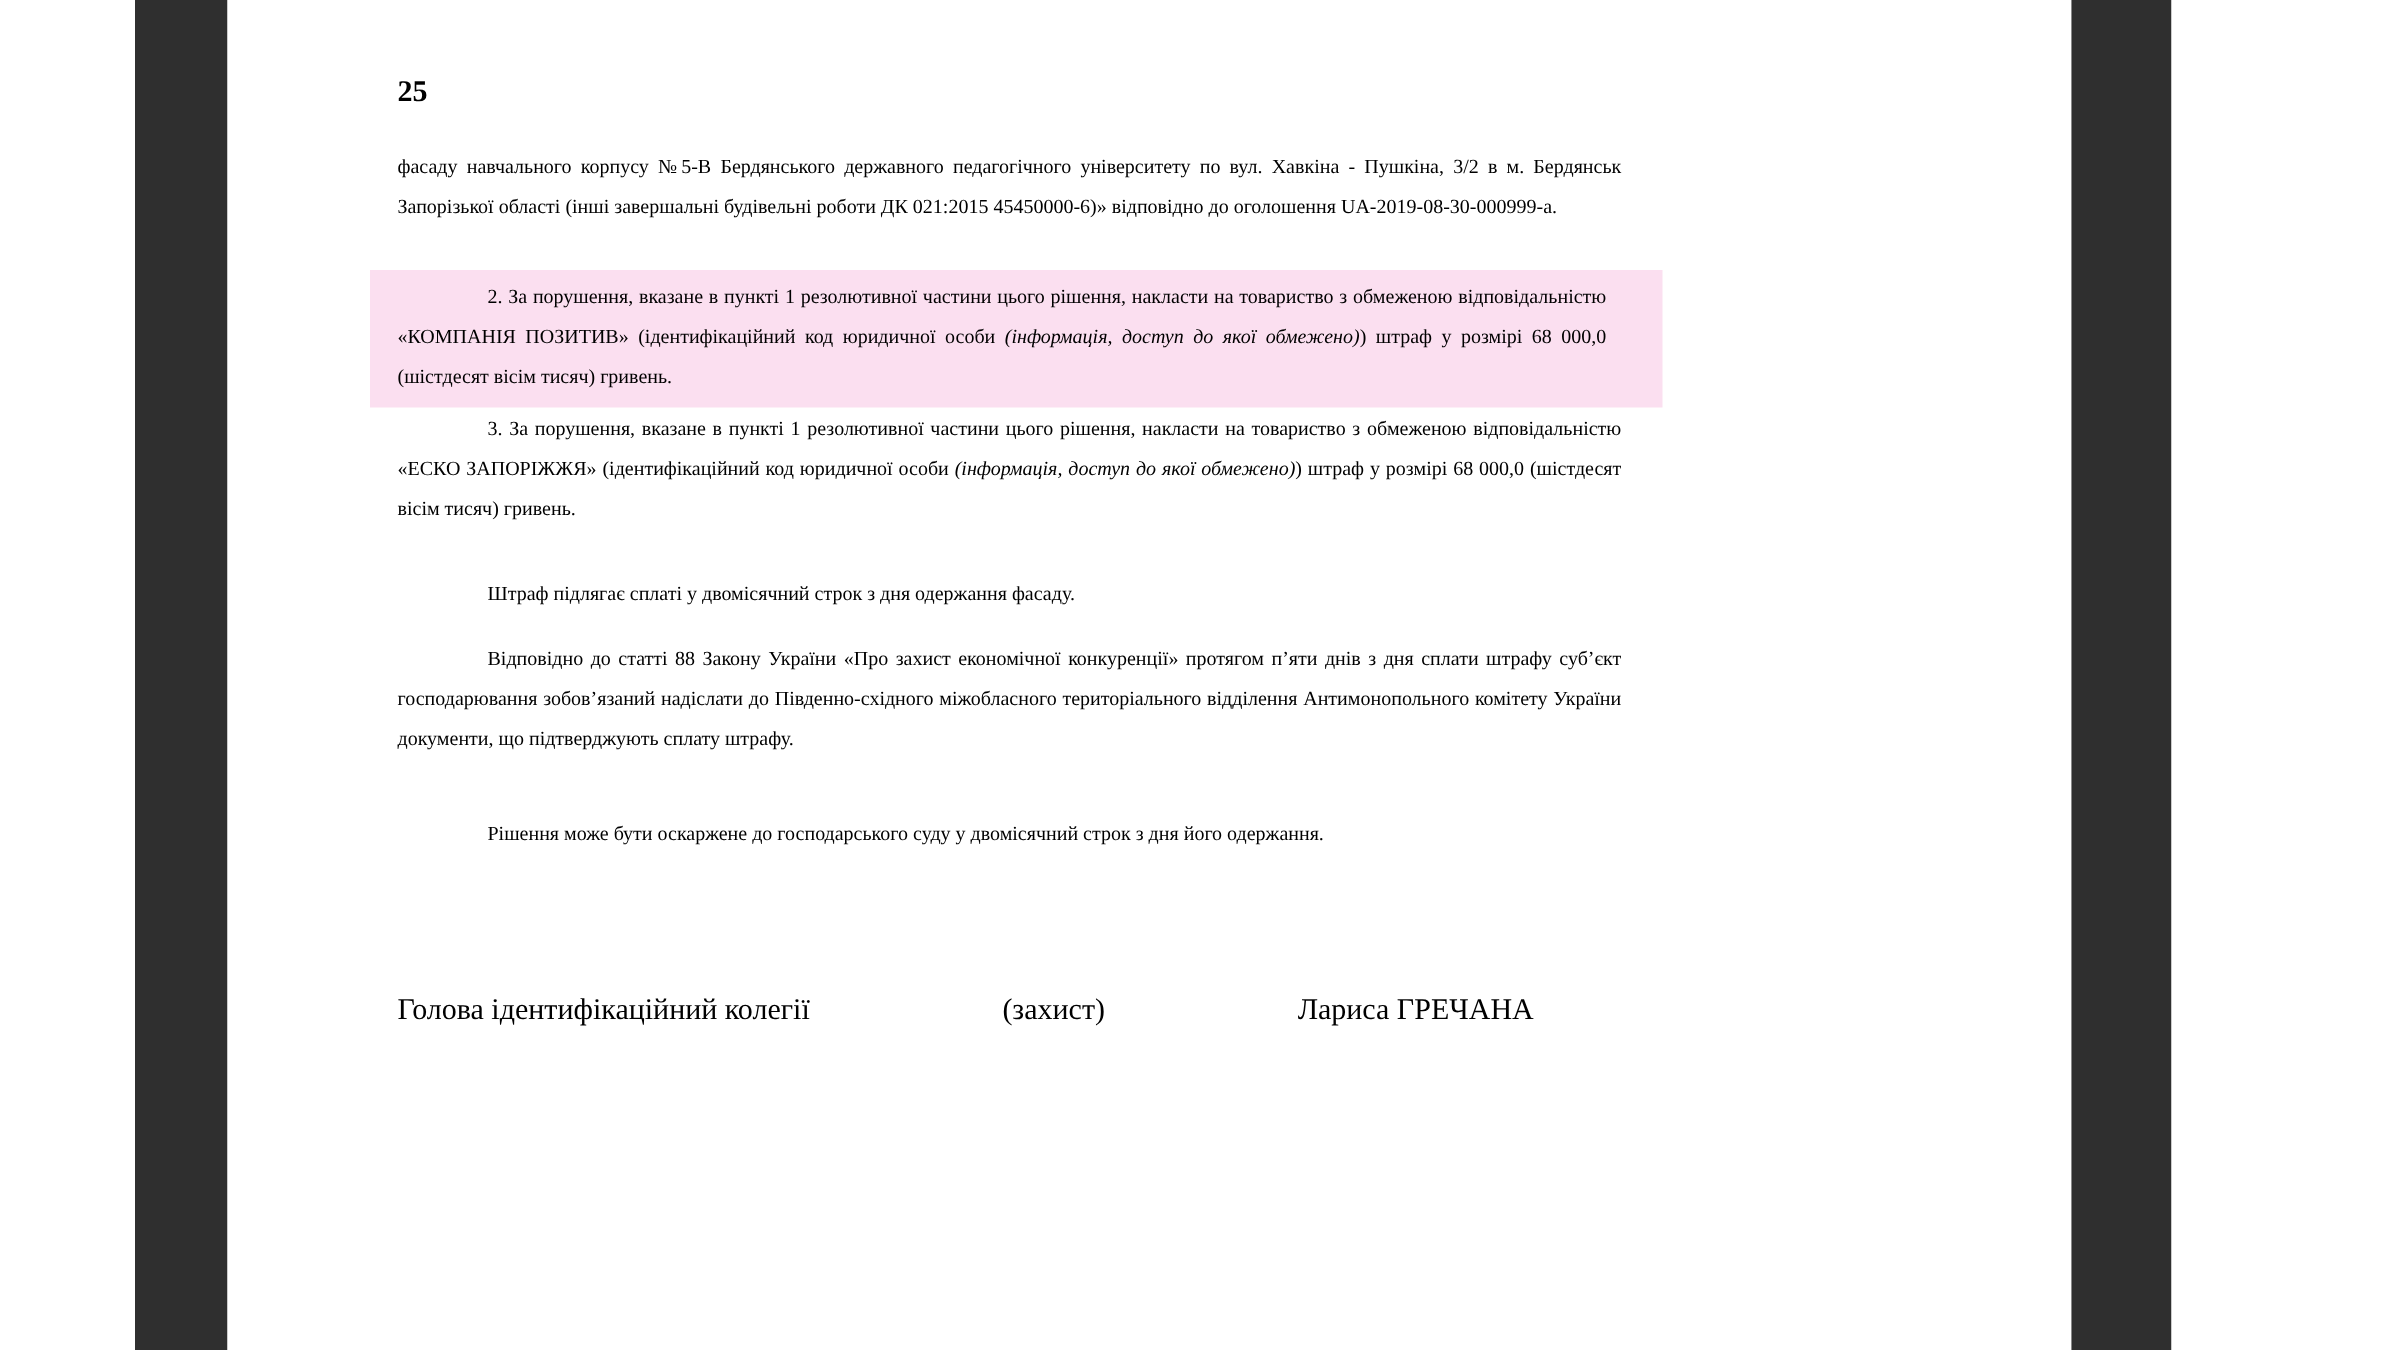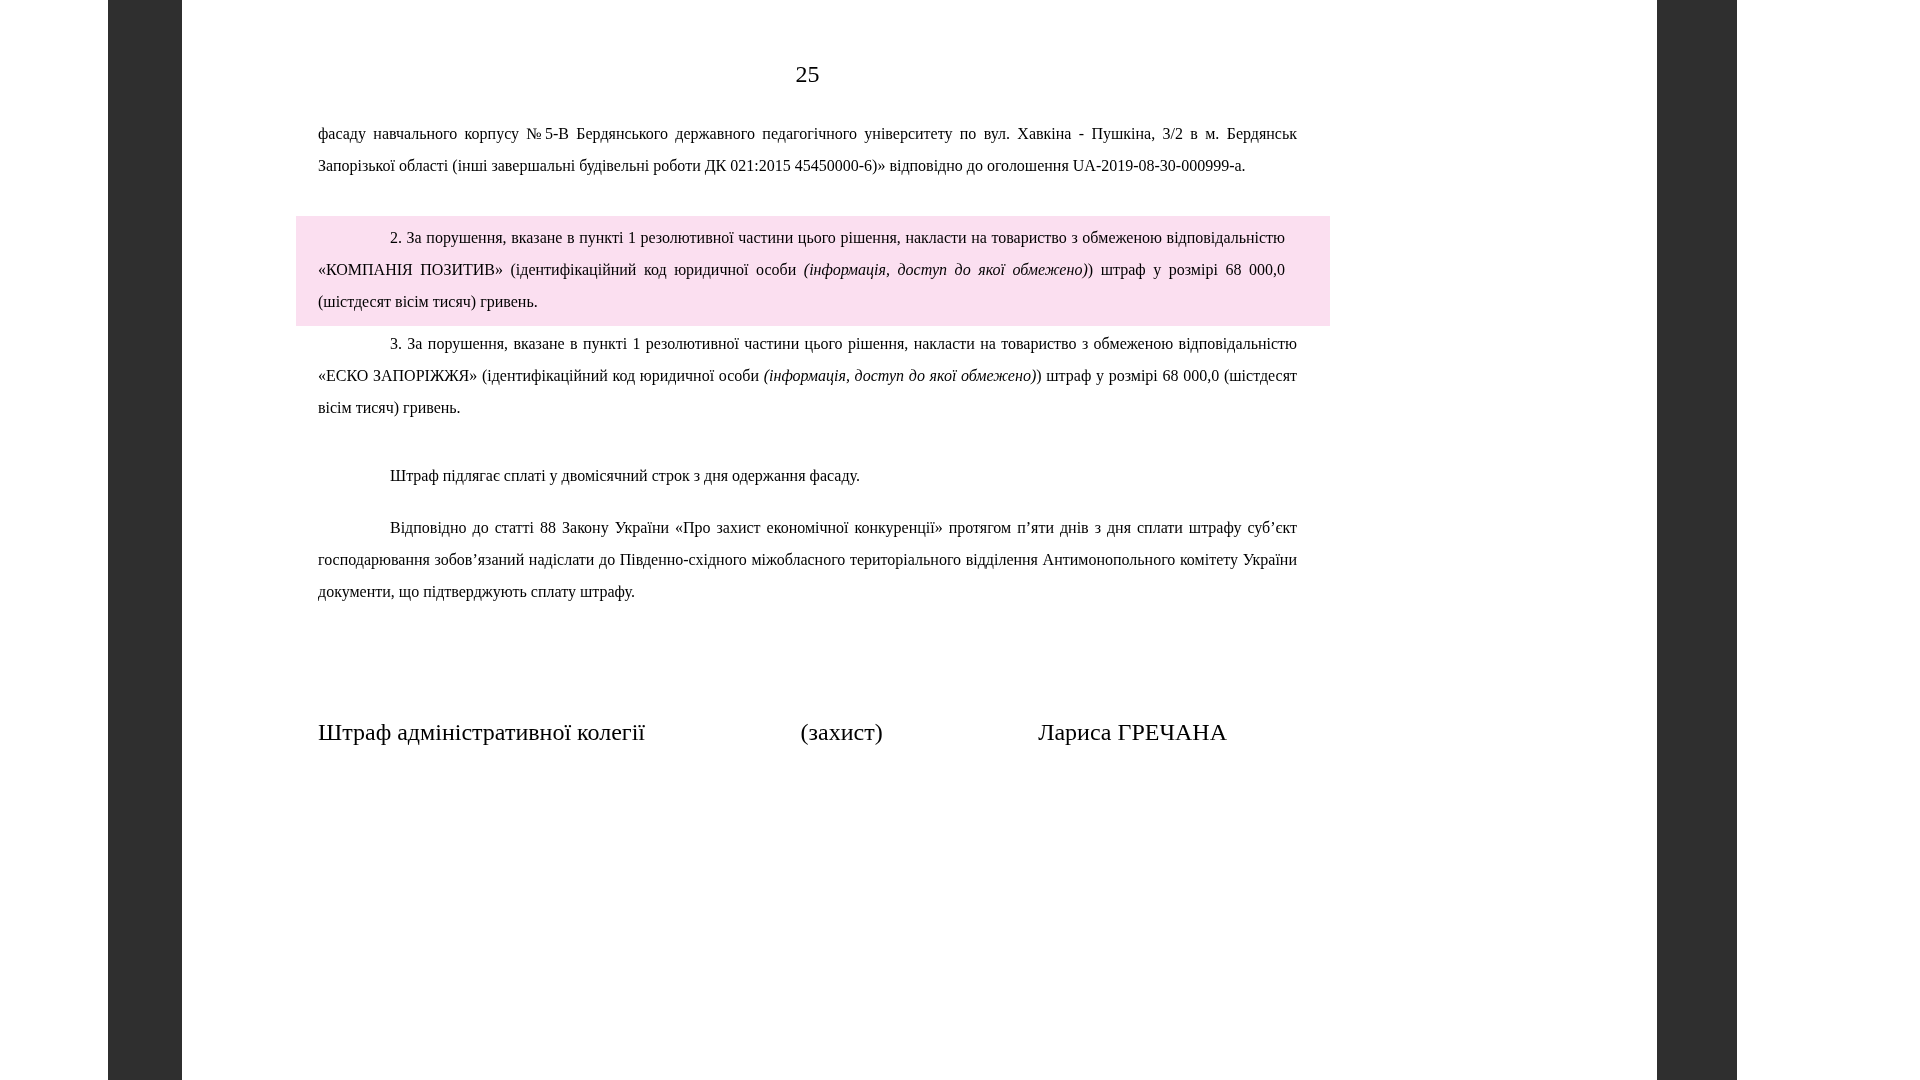--- a/index.html
+++ b/index.html
@@ -36,22 +36,22 @@
   .content-column {
     position: absolute;
     left: 136px;   
     top: 0;
     width: 979px;
   }
   .page-number {
     padding-top: 58px;
     height: 32px;
     line-height: 32px;
-    text-align: center;
     font-size: 24px;
+    font-weight: bold;
   }
   .doc-body {
     margin-top: 28px;
     font-size: 16px;
     line-height: 32px;
   }
   .para {
     text-align: justify;
     margin: 0;
   }
@@ -91,22 +91,23 @@
   <div class="pdf-page">
     <div class="content-column">
       <div class="page-number">25</div>
 
       <div class="doc-body" id="document-body">
           <div class="para"><span class="run">фасаду навчального корпусу №5-В Бердянського державного педагогічного університету по вул. Хавкіна - Пушкіна, 3/2 в м. Бердянськ Запорізької області (інші завершальні будівельні роботи ДК 021:2015 45450000-6)» відповідно до оголошення UA-2019-08-30-000999-а.</span></div>
           <div class="para highlighted indented"><span class="run">2. За порушення, вказане в пункті 1 резолютивної частини цього рішення, накласти на товариство з обмеженою відповідальністю «КОМПАНІЯ ПОЗИТИВ» (ідентифікаційний код юридичної особи </span><span class="run italic">(інформація, доступ до якої обмежено)</span><span class="run">) штраф у розмірі 68 000,0 (шістдесят вісім тисяч) гривень.</span></div>
           <div class="para indented"><span class="run">3. За порушення, вказане в пункті 1 резолютивної частини цього рішення, накласти на товариство з обмеженою відповідальністю «ЕСКО ЗАПОРІЖЖЯ» (ідентифікаційний код юридичної особи </span><span class="run italic">(інформація, доступ до якої обмежено)</span><span class="run">) штраф у розмірі 68 000,0 (шістдесят вісім тисяч) гривень.</span></div>
           <div class="para indented"><span class="run">Штраф підлягає сплаті у двомісячний строк з дня одержання фасаду.</span></div>
           <div class="para indented"><span class="run">Відповідно до статті 88 Закону України «Про захист економічної конкуренції» протягом п’яти днів з дня сплати штрафу суб’єкт господарювання зобов’язаний надіслати до Південно-східного міжобласного територіального відділення Антимонопольного комітету України документи, що підтверджують сплату штрафу.</span></div>
+          <div class="para indented"><span class="run">Рішення може бути оскаржене до господарського суду у двомісячний строк з дня його одержання.</span></div>
         </div>
 
       <div class="signature-row">
-        <span>Штраф адміністративної колегії</span>
+        <span>Голова ідентифікаційний колегії</span>
         <span>(захист)</span>
         <span>Лариса ГРЕЧАНА</span>
       </div>
     </div>
   </div>
 </div>
 
 </body></html>

